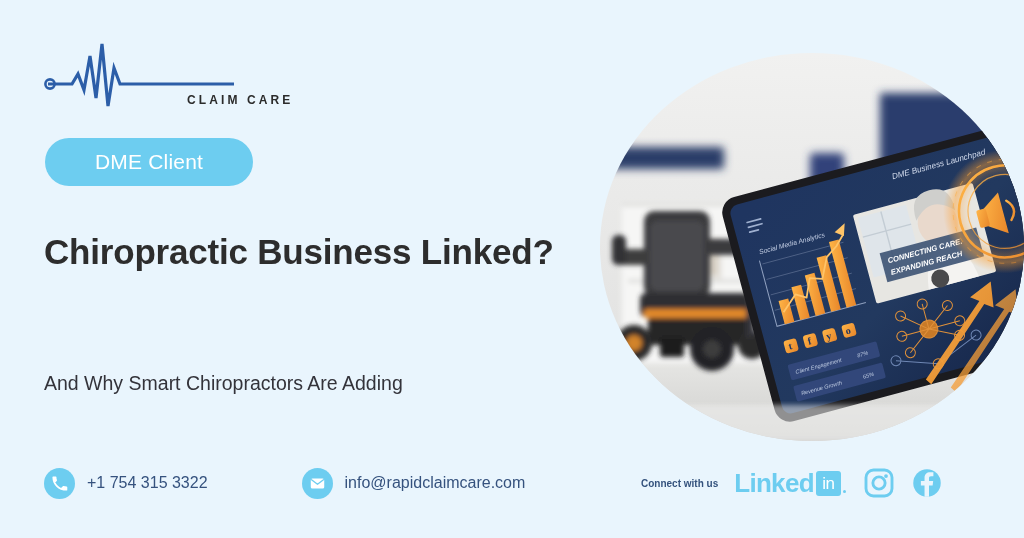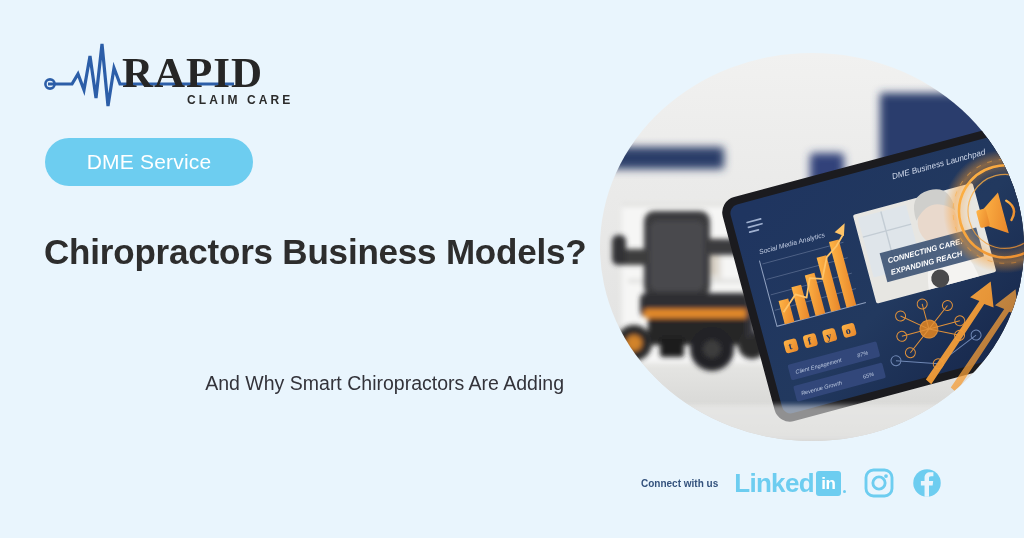--- a/index.html
+++ b/index.html
@@ -45,21 +45,21 @@
     color:#2d2d2d; letter-spacing:-.2px;
   }
   .headline .ln { display:block; }
 
   
   .subhead {
     position:absolute; left:44px; top:368px;
     width:520px;
     font-size:19.5px; line-height:1.63; color:#33333a;
   }
-  .subhead .ln { display:block;text-align:right; }
+  .subhead .ln { display:block; }
 
   
   .contact-bar {
     position:absolute; left:44px; top:463px;
     height:40px; display:flex; align-items:center;
   }
   .contact-item { display:flex; align-items:center; }
   .contact-item + .contact-item { margin-left:94px; }
   .c-icon {
     width:31px; height:31px; border-radius:50%;
@@ -78,21 +78,21 @@
   .li-word {
     font-size:26px; font-weight:bold; color:#6dcdf0;
     letter-spacing:-.7px; line-height:1;
   }
   .li-box {
     width:25px; height:25px; background:#6dcdf0; border-radius:3px;
     display:flex; align-items:center; justify-content:center;
     margin-left:2px;
   }
   .li-in {
-    font-size:17px; font-weight:bold; color:#ffffff;
+    font-size:17px; font-weight:normal; color:#ffffff;
     line-height:1; letter-spacing:-.5px;
   }
   .li-dot { width:3px; height:3px; background:#6dcdf0; border-radius:50%; margin:0 0 3px 2px; }
   .sicon { margin-left:18px; display:flex; align-items:center; }
 
   
   .photo {
     position:absolute; left:600px; top:53px;
     width:424px; height:388px;
     border-radius:50%;
@@ -105,36 +105,57 @@
 
 <div class="banner">
 
   <div class="logo">
     <svg class="logo-svg" width="250" height="72" viewBox="0 0 250 72">
       <g fill="none" stroke="#2c5ea8" stroke-width="3.2" stroke-linejoin="miter" stroke-linecap="butt">
         <path d="M4,46 L28,46 L34,36 L40,52 L46,18 L52,60 L58,6 L64,68 L70,30 L76,46 L190,46"></path>
       </g>
       <circle cx="6" cy="46" r="4.6" fill="none" stroke="#2c5ea8" stroke-width="2.6"></circle>
     </svg>
-    <div class="logo-word">RAPID</div>
     <div class="logo-sub">CLAIM CARE</div>
   </div>
 
   <div class="badge">
-    <span>DME Service</span>
+    <span>DME Client</span>
   </div>
 
   <h1 class="headline">
-    <span class="ln">Chiropractors Business Models?</span>
+    <span class="ln">Chiropractic Business Linked?</span>
   </h1>
 
   <p class="subhead">
     <span class="ln">And Why Smart Chiropractors Are Adding</span>
   </p>
 
+  <div class="contact-bar">
+
+    <div class="contact-item">
+      <span class="c-icon">
+        <svg width="17" height="17" viewBox="0 0 24 24" fill="#ffffff">
+          <path d="M6.6 10.8c1.7 3.3 4.3 5.9 7.6 7.6l2.5-2.5c.3-.3.8-.4 1.2-.3 1.3.4 2.7.7 4.1.7.6 0 1 .4 1 1V21c0 .6-.4 1-1 1C10.4 22 2 13.6 2 3c0-.6.4-1 1-1h3.7c.6 0 1 .4 1 1 0 1.4.2 2.8.7 4.1.1.4 0 .9-.3 1.2l-2.5 2.5z"></path>
+        </svg>
+      </span>
+      <span class="c-text">+1 754 315 3322</span>
+    </div>
+
+    <div class="contact-item">
+      <span class="c-icon">
+        <svg width="17" height="17" viewBox="0 0 24 24" fill="none" stroke="#ffffff" stroke-width="2" stroke-linejoin="round">
+          <rect x="2.5" y="5" width="19" height="14" rx="2.2" fill="#ffffff" stroke="none"></rect>
+          <path d="M3.6 6.6 L12 13 L20.4 6.6" stroke="#6dcdf0" stroke-width="1.9" fill="none" stroke-linecap="round"></path>
+        </svg>
+      </span>
+      <span class="c-text">info@rapidclaimcare.com</span>
+    </div>
+
+  </div>
 
   <div class="social">
     <span class="social-label">Connect with us</span>
 
     <a class="li-mark">
       <span class="li-word">Linked</span>
       <span class="li-box">
         <span class="li-in">in</span>
       </span>
       <span class="li-dot"></span>

